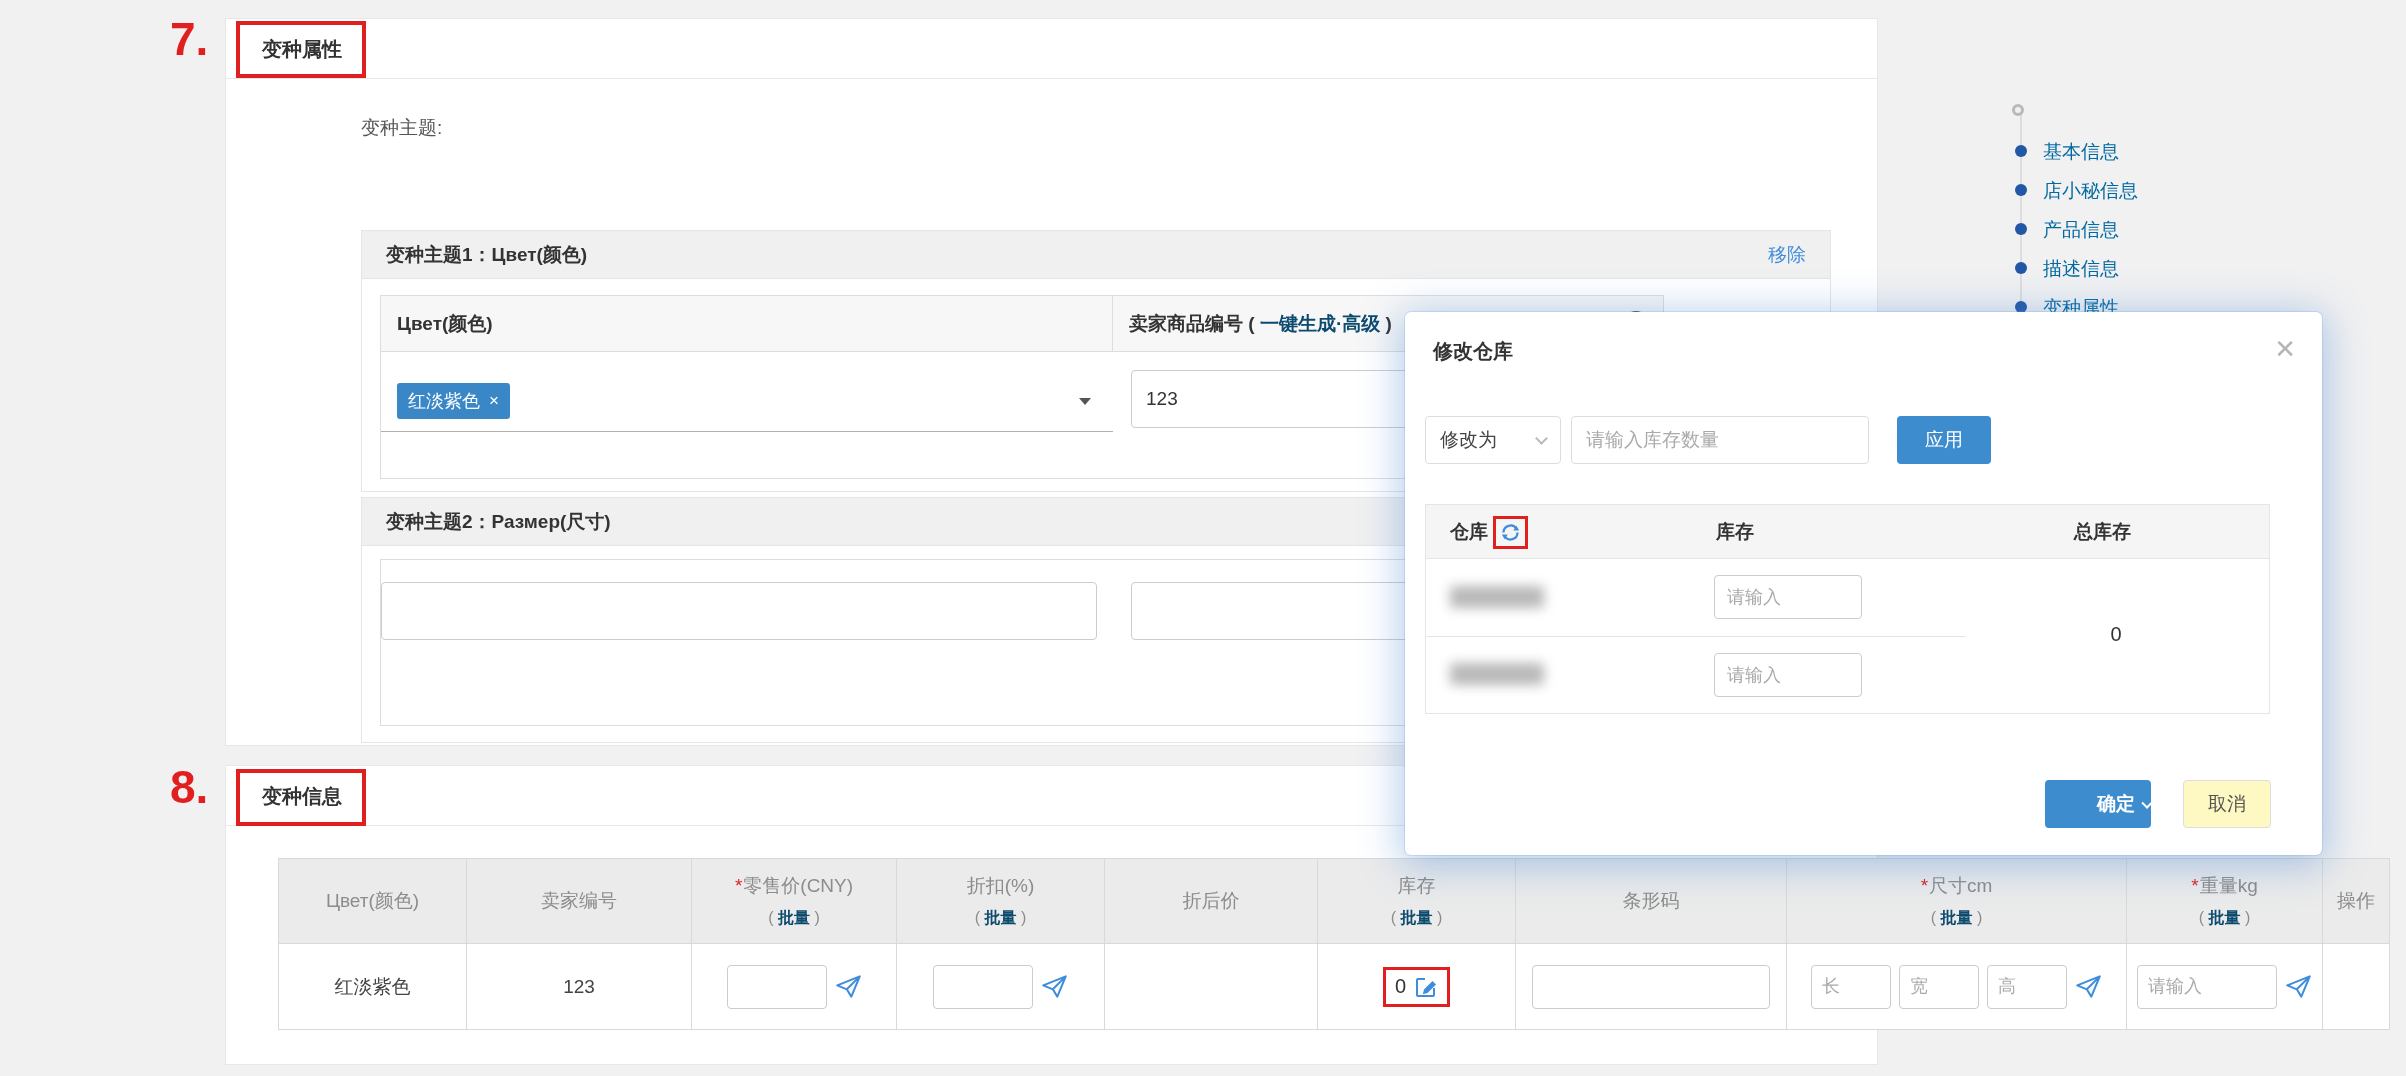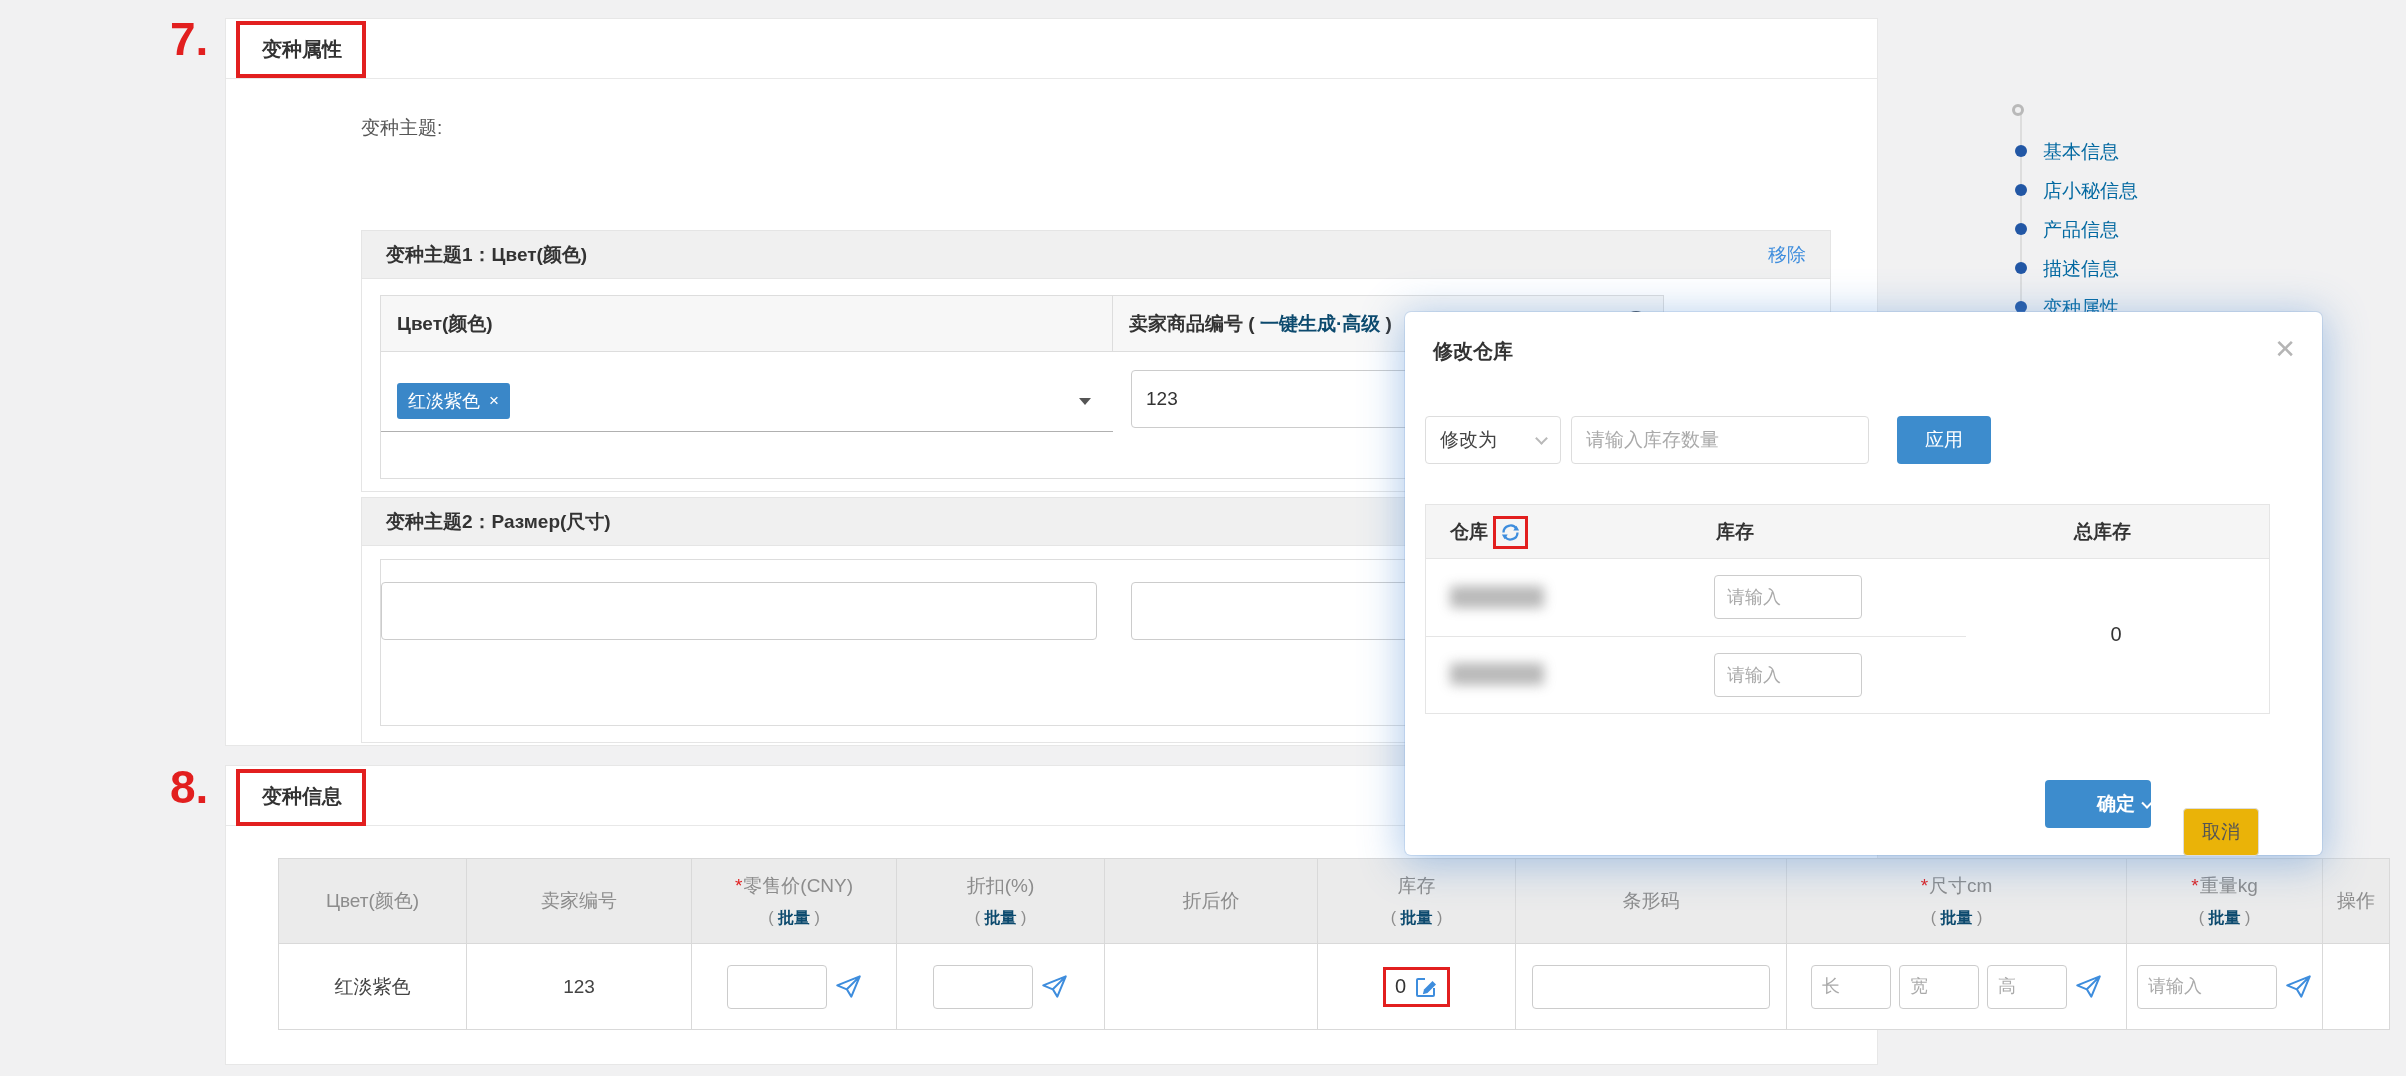--- a/index.html
+++ b/index.html
@@ -113,21 +113,21 @@
   .blurblk { position:absolute; left:24px; width:94px; height:22px; background:#9b9b9b; opacity:.7; filter:blur(6px); border-radius:2px; }
   .bb1 { top:27px; } .bb2 { top:104px; }
   .m-row-input { position:absolute; left:288px; width:148px; height:44px; border:1px solid #ccc; border-radius:4px;
                  padding:0 12px; font-size:18px; font-family:inherit; }
   .mri1 { top:16px; } .mri2 { top:94px; }
   .m-total-val { position:absolute; left:660px; top:64px; width:60px; text-align:center; font-size:20px; color:#333; }
   .m-note { position:absolute; left:20px; top:426px; font-size:19px; color:#666; }
   .m-confirm { position:absolute; left:640px; top:468px; width:106px; height:48px; font-weight:700;text-align:right; }
   .chev-w { display:inline-block; width:8px; height:8px; border-right:2px solid #fff; border-bottom:2px solid #fff;
             transform:rotate(45deg) translate(-2px,-2px); margin-left:8px; }
-  .m-cancel { position:absolute; left:778px; top:496px; width:76px; height:48px; background:#eab308; border:1px solid #ddd; color:#555; }
+  .m-cancel { position:absolute; left:778px; top:468px; width:88px; height:48px; background:#fef9c3; border:1px solid #ddd; color:#555; }
 </style>
 </head>
 <body>
 
 <div class="canvas">
 
   <div class="panel panel7">
     <div class="panel-header">
       <span class="panel-title">变种属性</span>
     </div>

